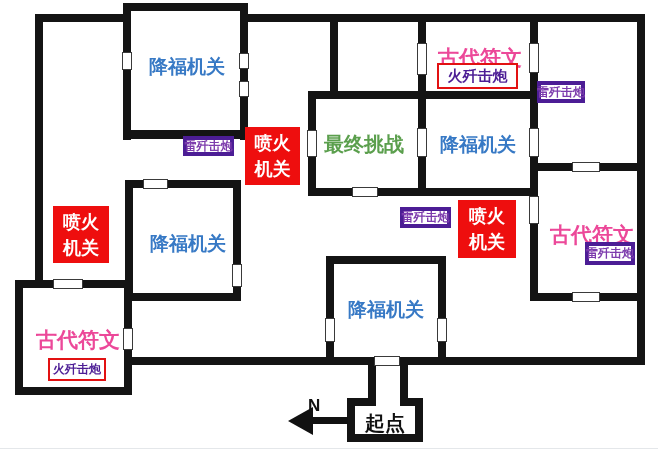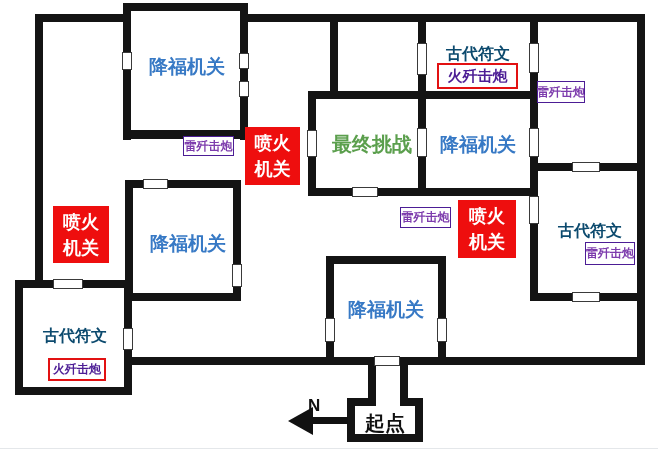--- a/index.html
+++ b/index.html
@@ -4,27 +4,27 @@
 <style>
   html,body{margin:0;padding:0;background:#ffffff;}
   #stage{
     position:relative;width:658px;height:453px;background:#ffffff;overflow:hidden;
     font-family:Liberation Sans, sans-serif;
   }
   .w{position:absolute;background:#141414;}
   .d{position:absolute;background:#ffffff;border:1px solid #3a3a3a;box-sizing:border-box;}
   .lbl{position:absolute;font-weight:bold;white-space:nowrap;text-align:center;}
   .blue{color:#3779c5;font-size:19px;}
-  .redtxt{color:#0c4a6e;font-size:16px;}
+  .redtxt{color:#ec4899;font-size:21px;}
   .green{color:#5b9f4d;font-size:20px;}
   .blacktxt{color:#111111;font-size:20px;}
   .box{position:absolute;box-sizing:border-box;background:#ffffff;font-weight:bold;
        display:flex;align-items:center;justify-content:center;white-space:nowrap;}
   .firebox{border:2px solid #e21112;color:#4c1d95;}
-  .thunderbox{border:1px solid #4c1d95;color:#7d3cad;}
+  .thunderbox{border:4px solid #4c1d95;color:#7d3cad;}
   .flame{position:absolute;background:#ee0e0e;color:#ffffff;font-weight:bold;font-size:18px;
          line-height:26px;text-align:center;display:flex;flex-direction:column;
          align-items:center;justify-content:center;}
   .arrow-tail{position:absolute;left:313px;top:417px;width:35px;height:7px;background:#111111;}
   .arrow-head{position:absolute;left:288px;top:407px;width:0;height:0;
               border-top:14px solid transparent;border-bottom:14px solid transparent;
               border-right:25px solid #111111;}
   .north-n{position:absolute;left:308px;top:396px;font-weight:bold;font-size:17px;color:#111111;}
   .baseline{position:absolute;left:0;top:448px;width:658px;height:1px;background:#e4e7ea;}
 </style>
@@ -99,21 +99,21 @@
 
   <div class="lbl blue" style="left:148px;top:54px;width:78px;">降福机关</div>
   <div class="lbl blue" style="left:437px;top:132px;width:82px;">降福机关</div>
   <div class="lbl blue" style="left:149px;top:231px;width:78px;">降福机关</div>
   <div class="lbl blue" style="left:347px;top:297px;width:78px;">降福机关</div>
 
   <div class="lbl redtxt" style="left:438px;top:44px;width:80px;">古代符文</div>
   <div class="lbl redtxt" style="left:550px;top:221px;width:80px;">古代符文</div>
   <div class="lbl redtxt" style="left:36px;top:326px;width:78px;">古代符文</div>
 
-  <div class="lbl green" style="left:330px;top:131px;width:84px;">最终挑战</div>
+  <div class="lbl green" style="left:322px;top:131px;width:84px;">最终挑战</div>
   <div class="lbl blacktxt" style="left:363px;top:410px;width:44px;">起点</div>
 
   <div class="box firebox" style="left:437px;top:63px;width:81px;height:26px;font-size:15px;">火歼击炮</div>
   <div class="box firebox" style="left:48px;top:358px;width:58px;height:23px;font-size:12px;">火歼击炮</div>
 
   <div class="box thunderbox" style="left:183px;top:136px;width:51px;height:20px;font-size:12px;">雷歼击炮</div>
   <div class="box thunderbox" style="left:537px;top:81px;width:48px;height:22px;font-size:12px;">雷歼击炮</div>
   <div class="box thunderbox" style="left:400px;top:207px;width:51px;height:21px;font-size:12px;">雷歼击炮</div>
   <div class="box thunderbox" style="left:585px;top:242px;width:50px;height:23px;font-size:12px;">雷歼击炮</div>
 

